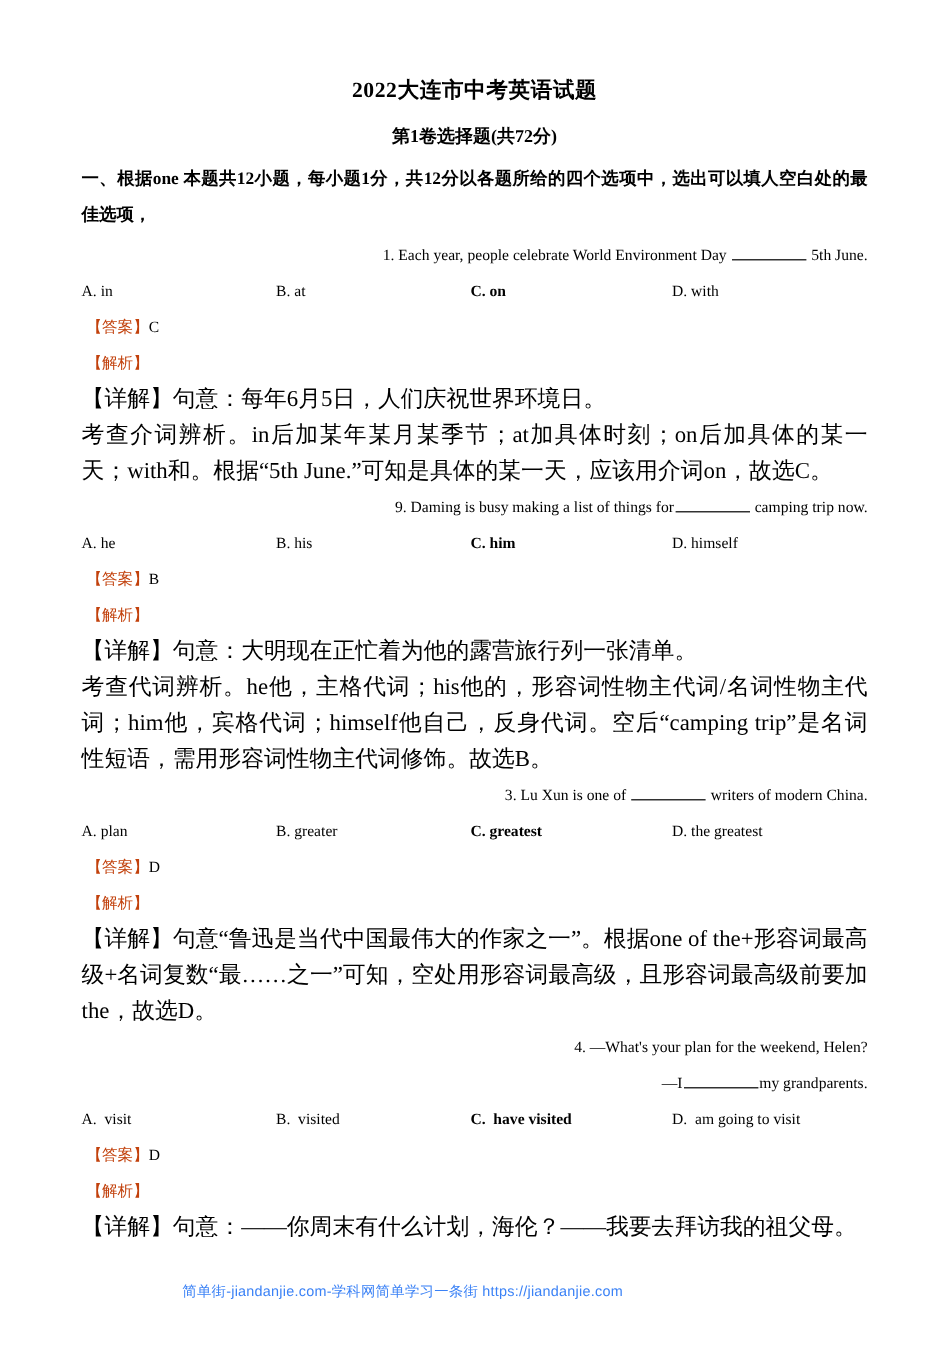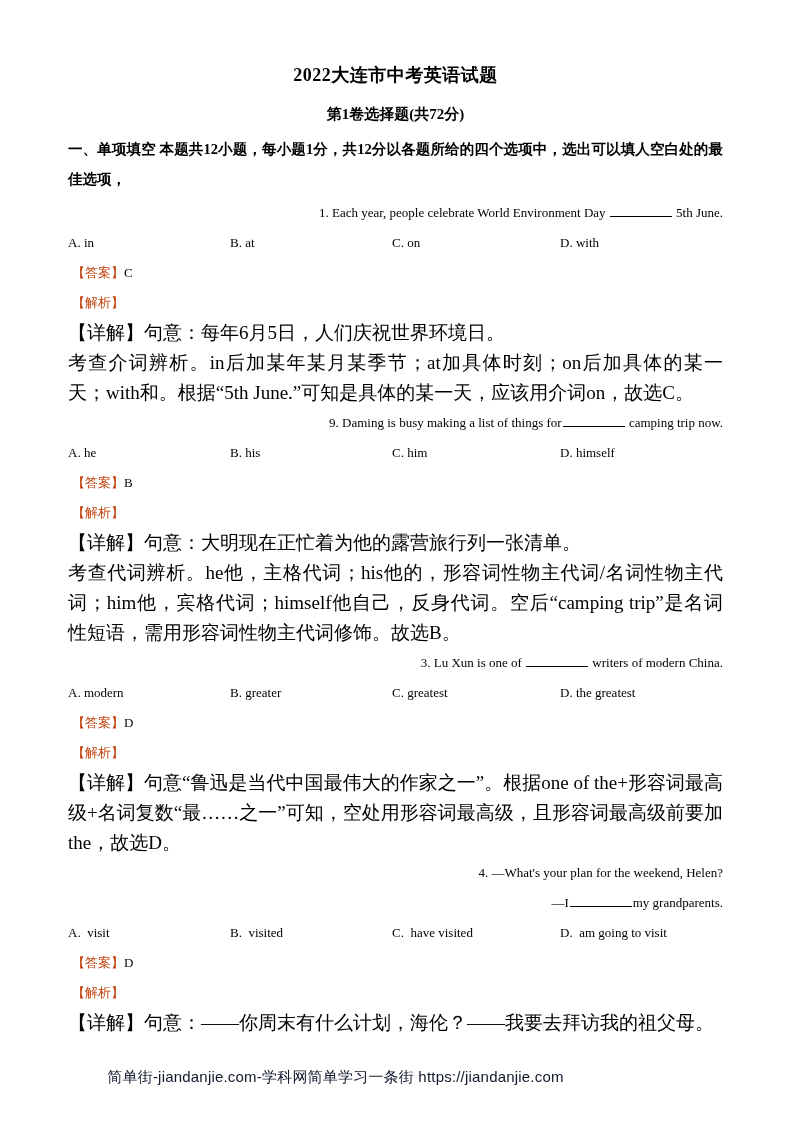--- a/index.html
+++ b/index.html
@@ -76,21 +76,21 @@
   .options-row {
     display: flex;
     line-height: 30px;
     font-size: 13px;
   }
   .opt {
     white-space: pre;
   }
   .opt-a { width: 162px; }
   .opt-b { width: 162px; }
-  .opt-c { width: 168px; }
+  .opt-c { width: 168px; font-weight: bold; }
   .opt-d { width: 163px; }
 
   .answer-line,
   .analysis-line {
     font-size: 13px;
     line-height: 30px;
     margin: 0;
     padding-left: 4px;
   }
   .tag-blue {
@@ -106,35 +106,35 @@
     margin: 0;
   }
 
   
   .footer-watermark {
     position: absolute;
     left: 0;
     top: 1068px;
     width: 671px;
     text-align: center;
-    color: #0f172a;
-    font-size: 15px;
+    color: #3b82f6;
+    font-size: 12px;
     font-family: "Liberation Sans", "DejaVu Sans", sans-serif;
     letter-spacing: 0.2px;
   }
 </style>
 </head>
 <body>
 
 <div class="page">
   <div class="content">
 
     <h1 class="doc-title">2022大连市中考英语试题</h1>
     <h2 class="doc-subtitle">第1卷选择题(共72分)</h2>
-    <p class="section-intro">一、单项填空 本题共12小题，每小题1分，共12分以各题所给的四个选项中，选出可以填人空白处的最佳选项，</p>
+    <p class="section-intro">一、根据one 本题共12小题，每小题1分，共12分以各题所给的四个选项中，选出可以填人空白处的最佳选项，</p>
 
     <div class="question-block">
       <p class="q-stem"><span>1. Each year, people celebrate World Environment Day </span><span class="blank"></span><span> 5th June.</span></p>
       <div class="options-row">
         <span class="opt opt-a">A. in</span>
         <span class="opt opt-b">B. at</span>
         <span class="opt opt-c">C. on</span>
         <span class="opt opt-d">D. with</span>
       </div>
       <p class="answer-line"><span class="tag-blue">【答案】</span><span class="answer-letter">C</span></p>
@@ -153,21 +153,21 @@
       </div>
       <p class="answer-line"><span class="tag-blue">【答案】</span><span class="answer-letter">B</span></p>
       <p class="analysis-line"><span class="tag-blue">【解析】</span></p>
       <p class="detail-wrap"><span class="tag-dark">【详解】</span><span>句意：大明现在正忙着为他的露营旅行列一张清单。</span></p>
       <p class="detail-wrap">考查代词辨析。he他，主格代词；his他的，形容词性物主代词/名词性物主代词；him他，宾格代词；himself他自己，反身代词。空后“camping trip”是名词性短语，需用形容词性物主代词修饰。故选B。</p>
     </div>
 
     <div class="question-block">
       <p class="q-stem"><span>3. Lu Xun is one of </span><span class="blank"></span><span> writers of modern China.</span></p>
       <div class="options-row">
-        <span class="opt opt-a">A. modern</span>
+        <span class="opt opt-a">A. plan</span>
         <span class="opt opt-b">B. greater</span>
         <span class="opt opt-c">C. greatest</span>
         <span class="opt opt-d">D. the greatest</span>
       </div>
       <p class="answer-line"><span class="tag-blue">【答案】</span><span class="answer-letter">D</span></p>
       <p class="analysis-line"><span class="tag-blue">【解析】</span></p>
       <p class="detail-wrap"><span class="tag-dark">【详解】</span><span>句意“鲁迅是当代中国最伟大的作家之一”。根据one of the+形容词最高级+名词复数“最……之一”可知，空处用形容词最高级，且形容词最高级前要加the，故选D。</span></p>
     </div>
 
     <div class="question-block">

